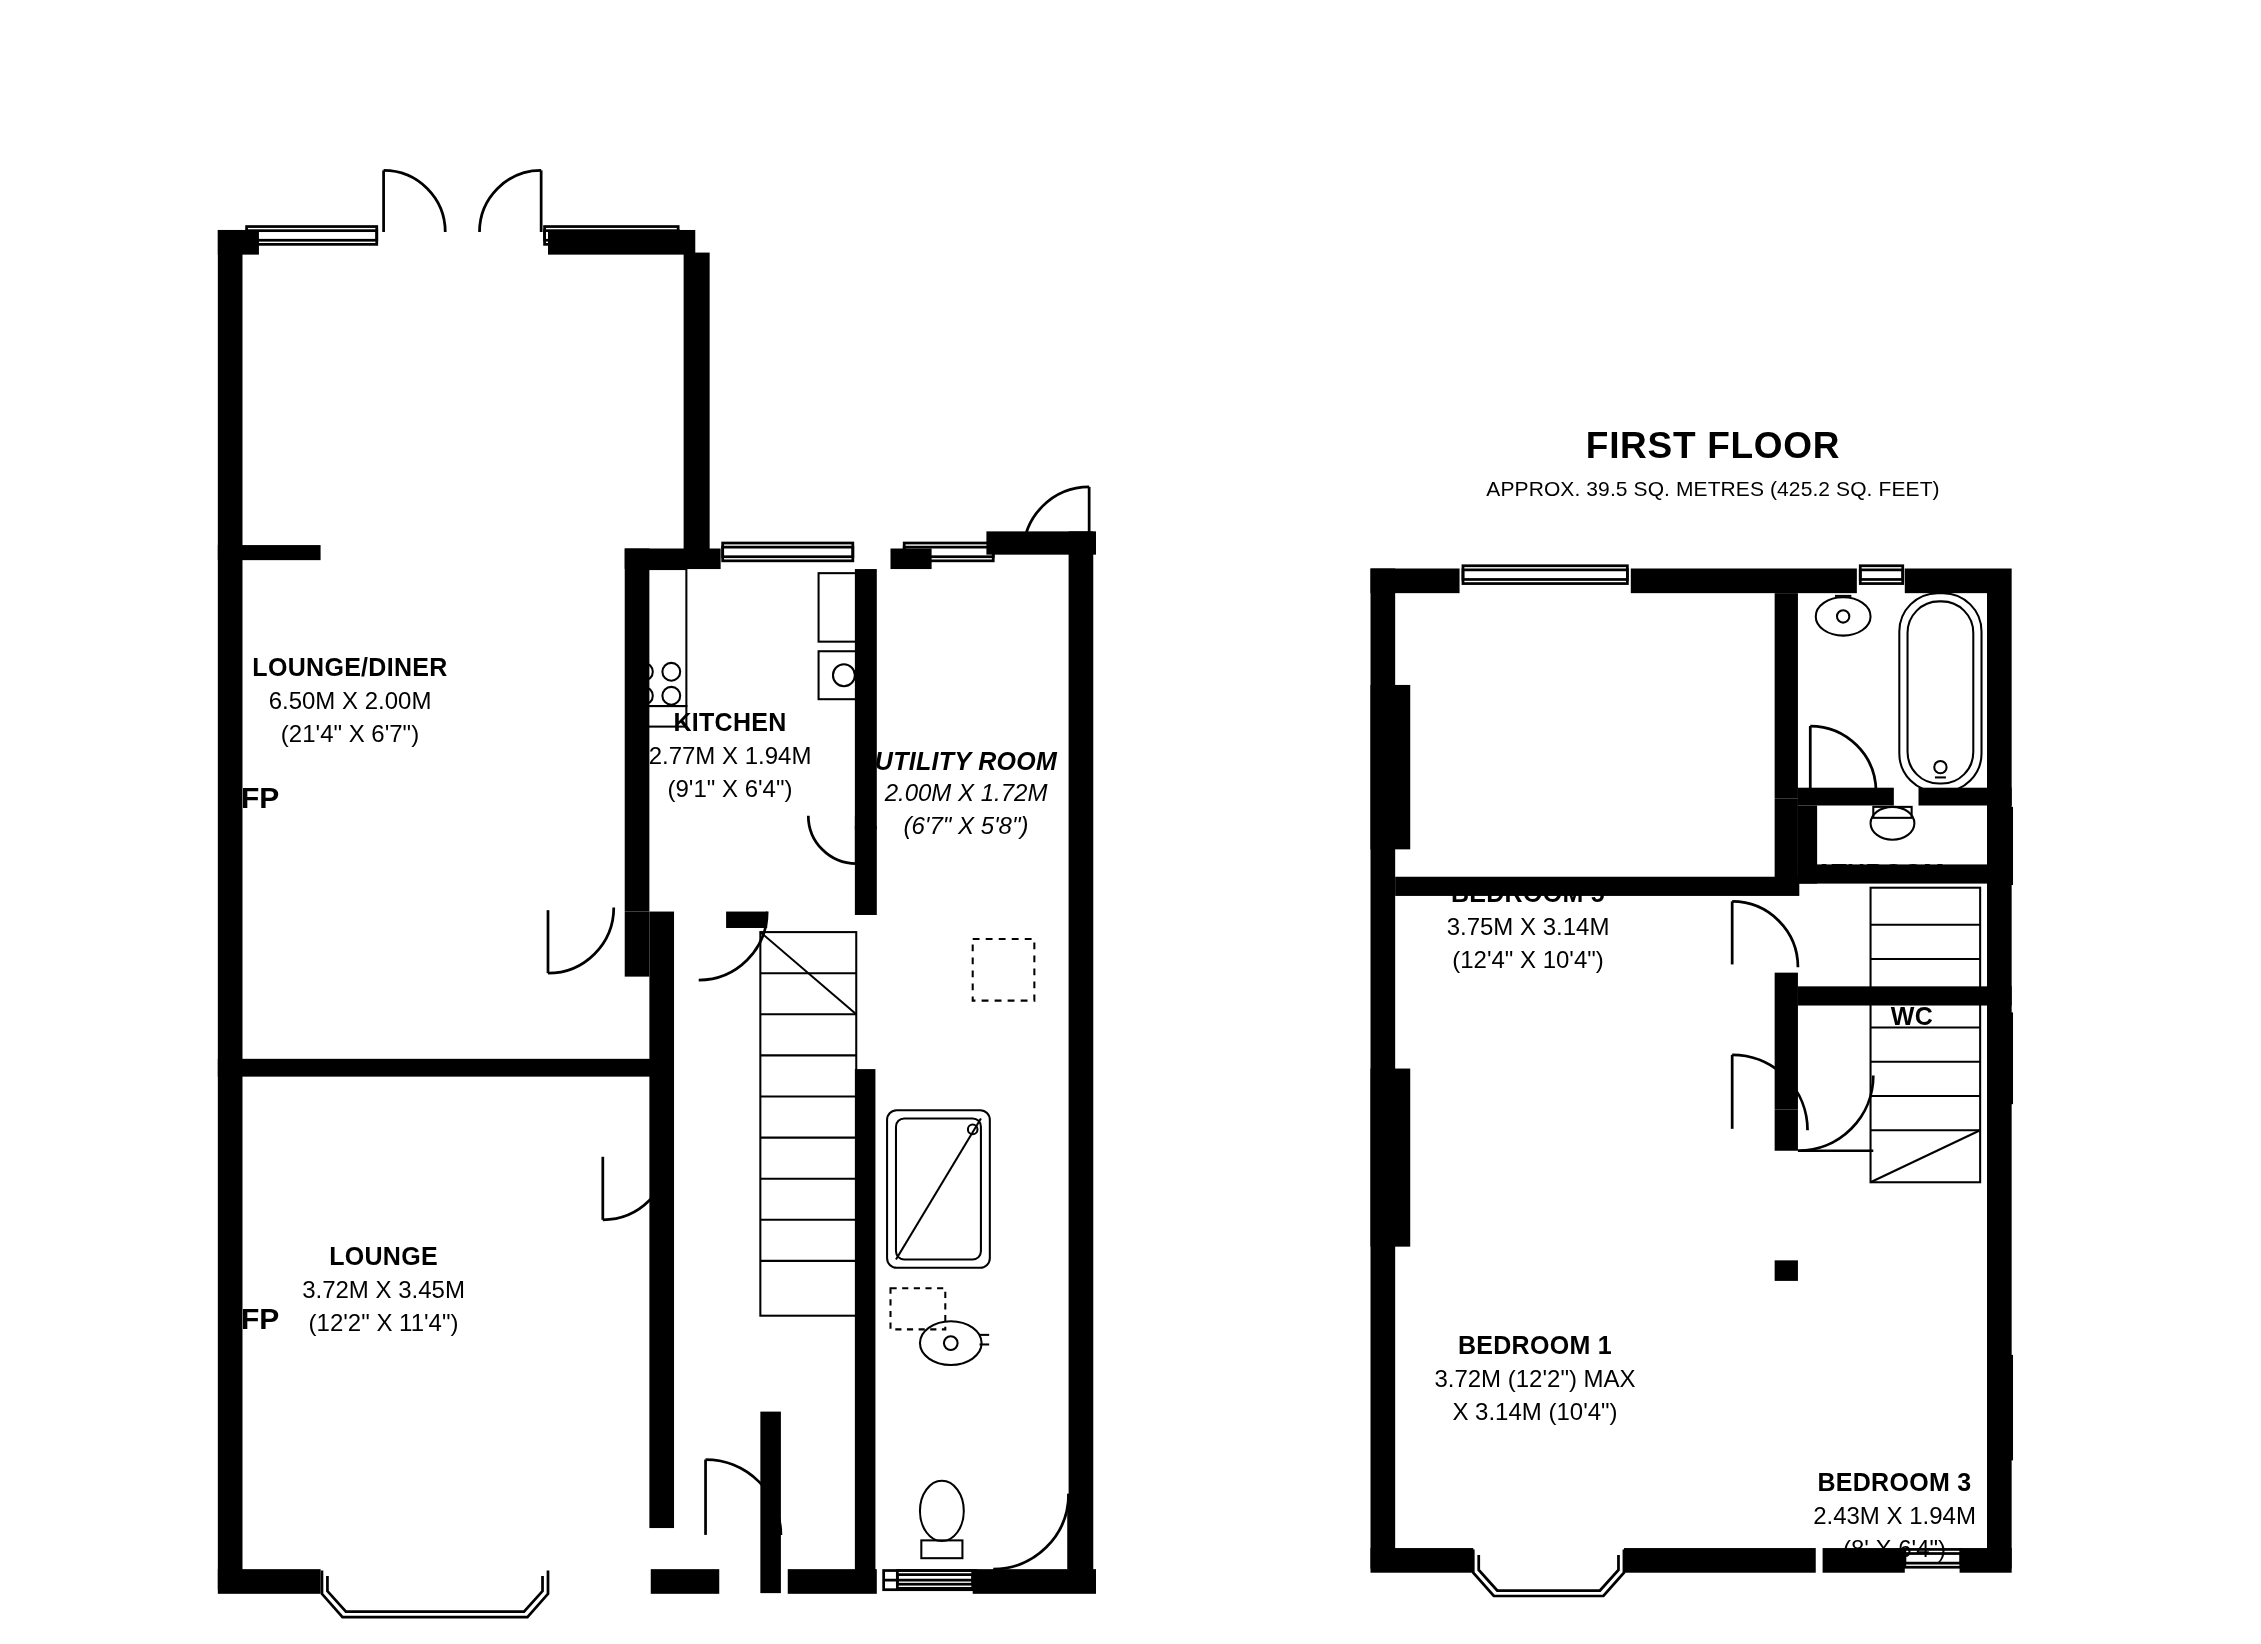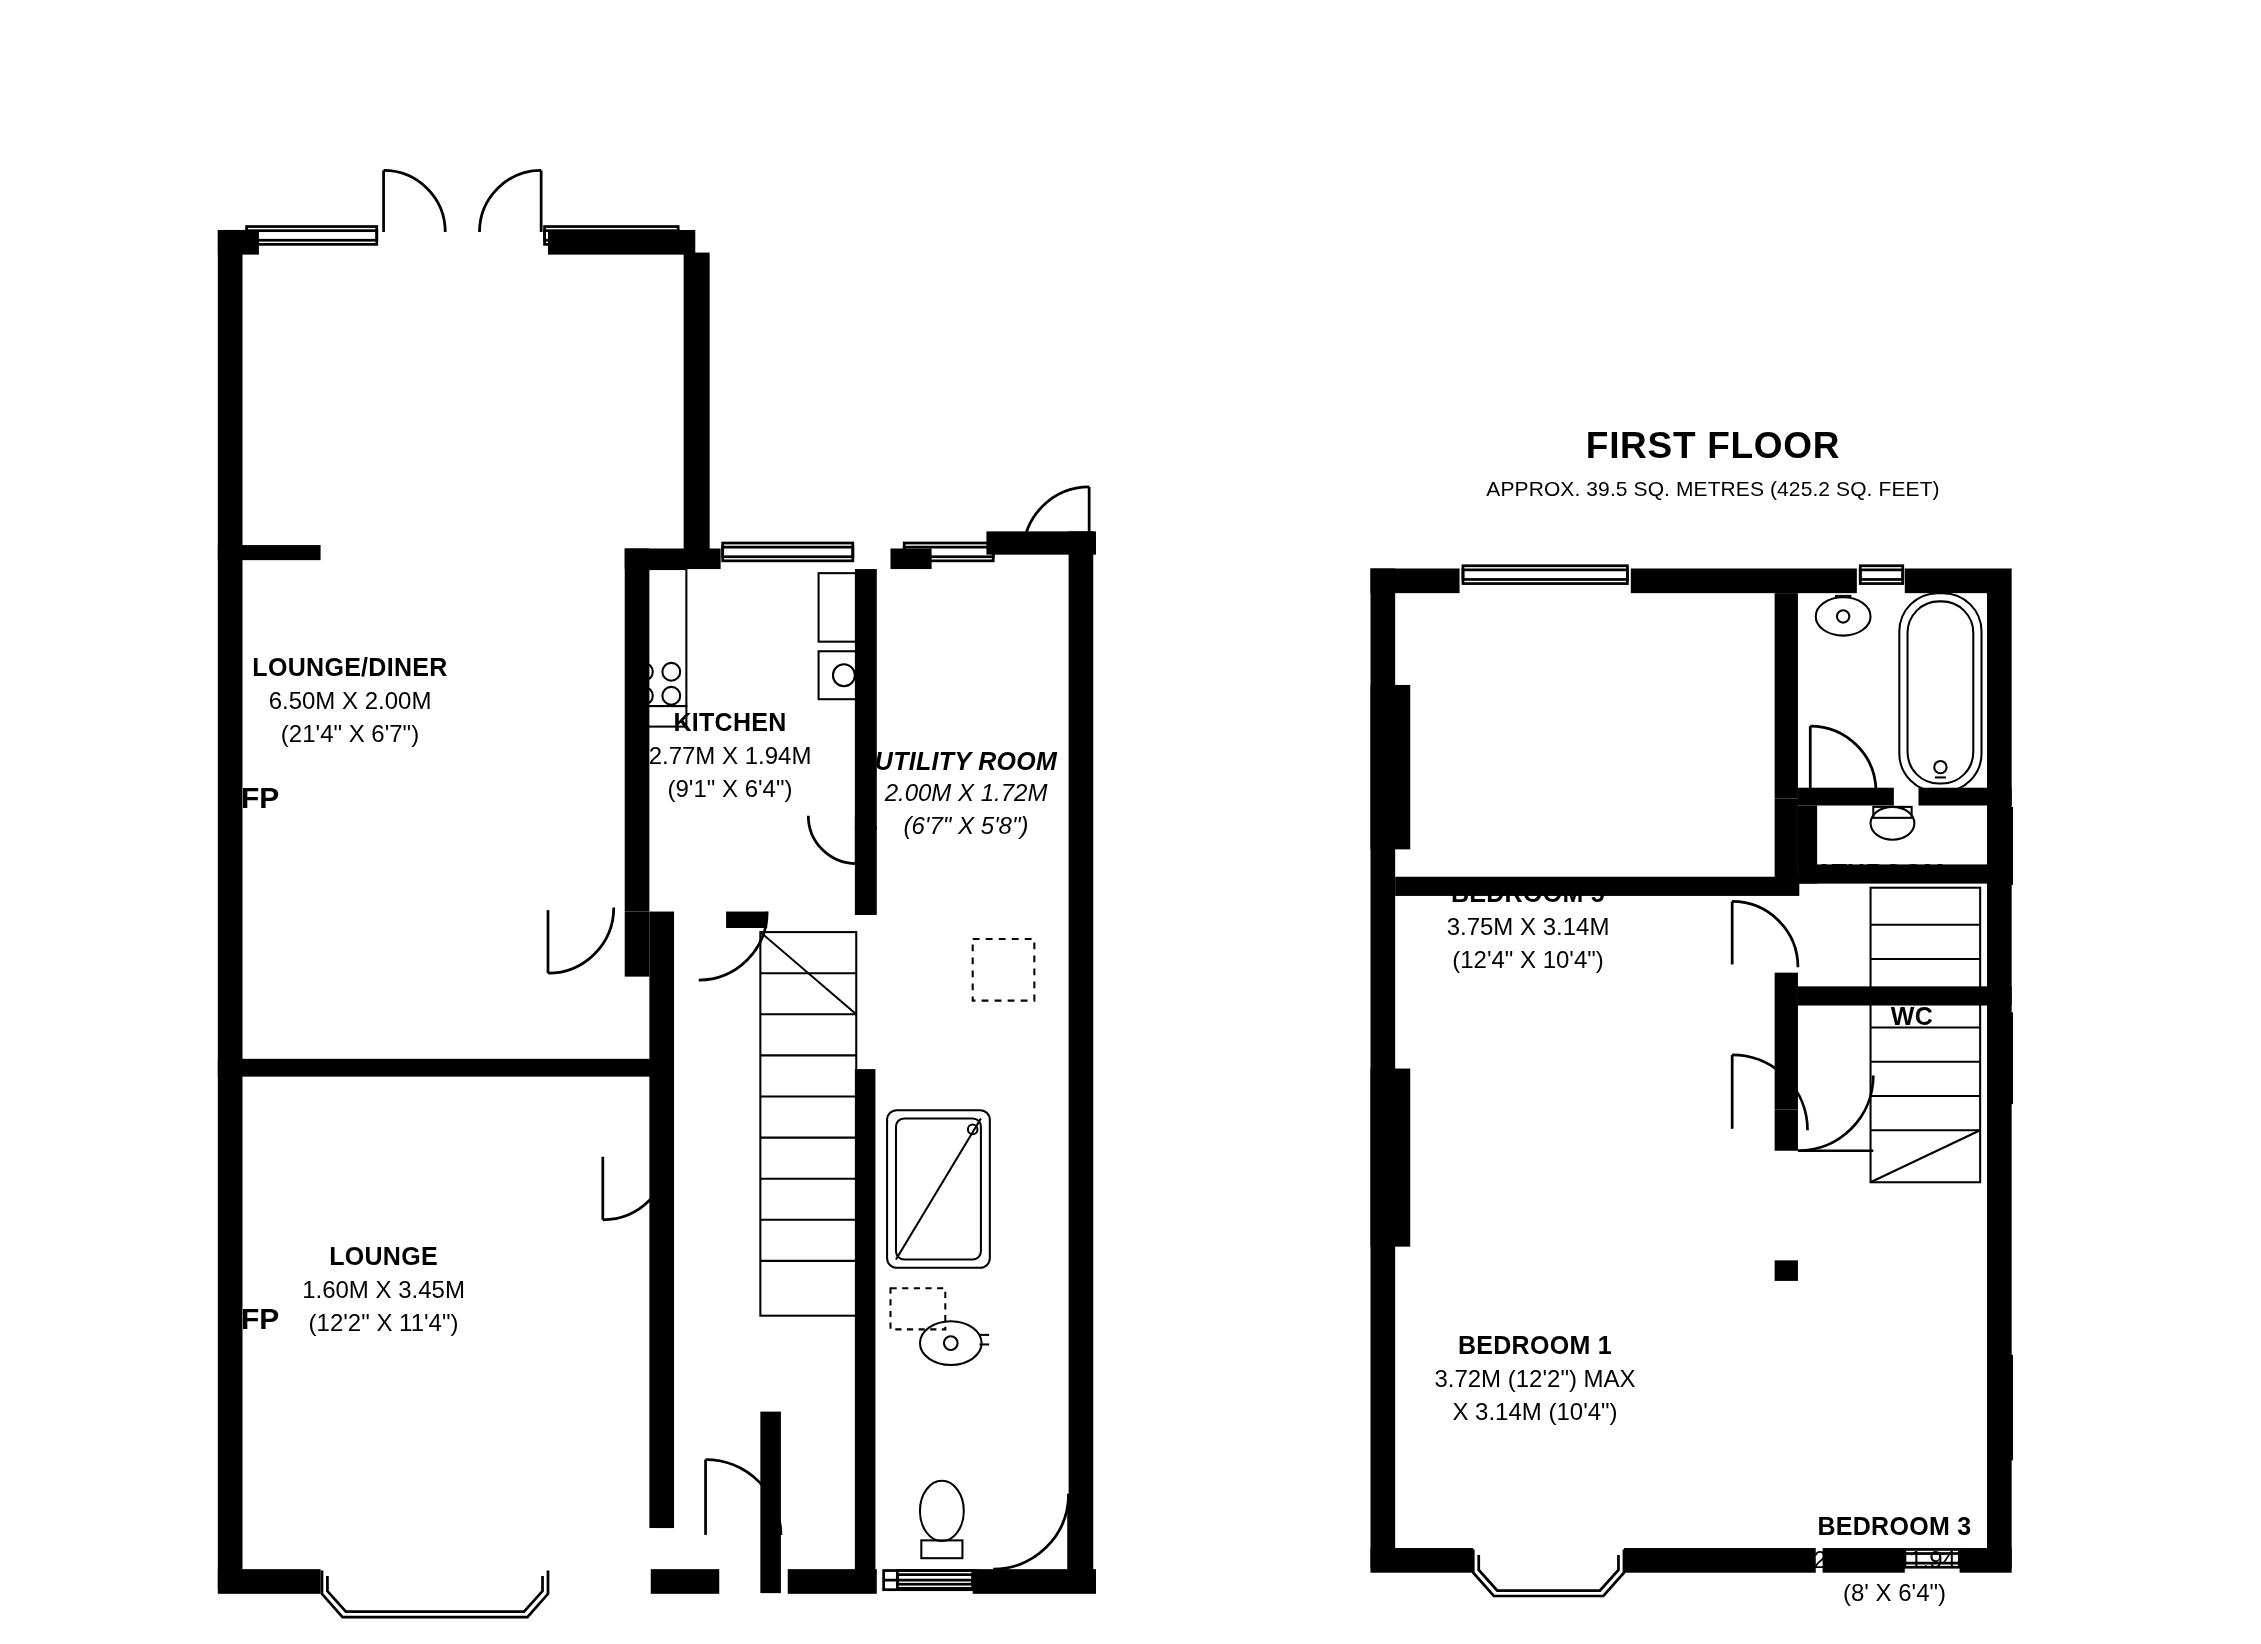--- a/index.html
+++ b/index.html
@@ -197,21 +197,21 @@
   </div>
 
   <div class="room" style="left:863px;top:747px;width:206px;font-style:italic;">
     <div class="name" style="line-height:1.12;">UTILITY ROOM</div>
     <div class="dim">2.00M X 1.72M</div>
     <div class="dim">(6'7" X 5'8")</div>
   </div>
 
   <div class="room" style="left:260px;top:1240px;width:247px;">
     <div class="name">LOUNGE</div>
-    <div class="dim">1.60M X 3.45M</div>
+    <div class="dim">3.72M X 3.45M</div>
     <div class="dim">(12'2" X 11'4")</div>
   </div>
 
   <div class="fp" style="left:241px;top:781px;">FP</div>
   <div class="fp" style="left:241px;top:1302px;">FP</div>
 
   <svg width="959" height="1165" style="left:1302px;top:534px;" viewBox="0 0 1400 1700">
     <g fill="#000" stroke="none">
 
       <rect x="100" y="50" width="36" height="1460"></rect>
@@ -319,21 +319,21 @@
     <div class="dim">3.75M X 3.14M</div>
     <div class="dim">(12'4" X 10'4")</div>
   </div>
 
   <div class="room" style="left:1398px;top:1329px;width:274px;">
     <div class="name">BEDROOM 1</div>
     <div class="dim">3.72M (12'2") MAX</div>
     <div class="dim">X 3.14M (10'4")</div>
   </div>
 
-  <div class="room" style="left:1761px;top:1510px;width:267px;text-align:center;">
+  <div class="room" style="left:1761px;top:1466px;width:267px;text-align:center;">
     <div class="name">BEDROOM 3</div>
     <div class="dim">2.43M X 1.94M</div>
     <div class="dim">(8' X 6'4")</div>
   </div>
 
   <div class="room" style="left:1754px;top:857px;width:233px;">
     <div class="name">BATHROOM</div>
   </div>
 
   <div class="room" style="left:1857px;top:1000px;width:110px;">

